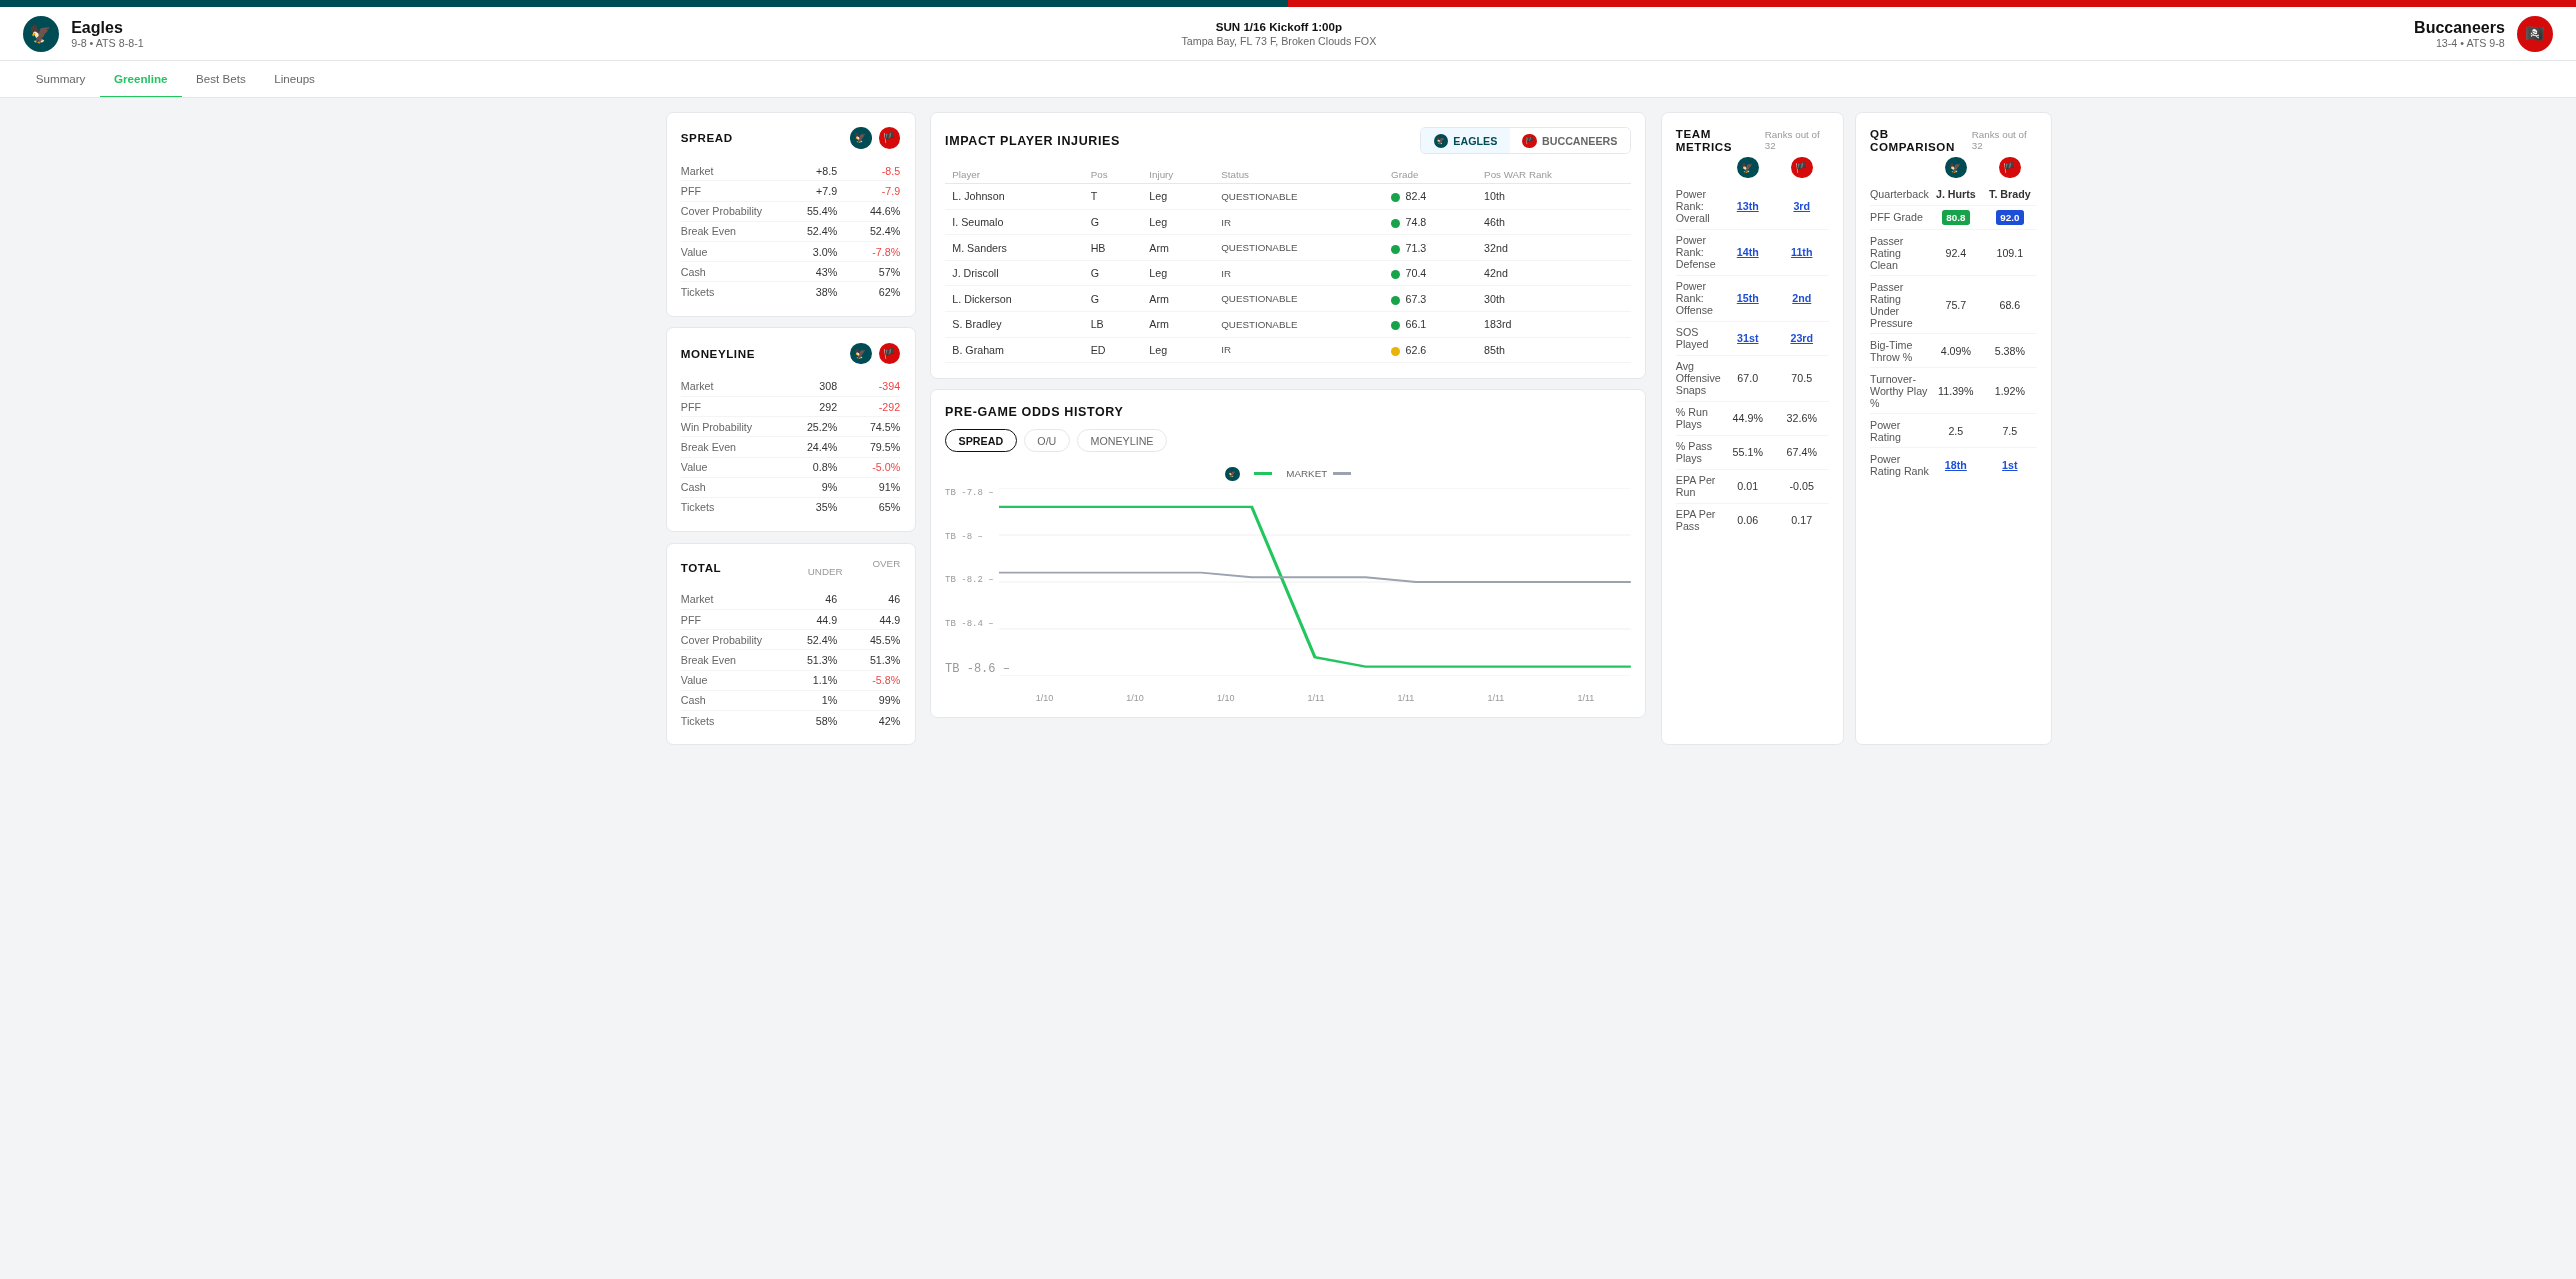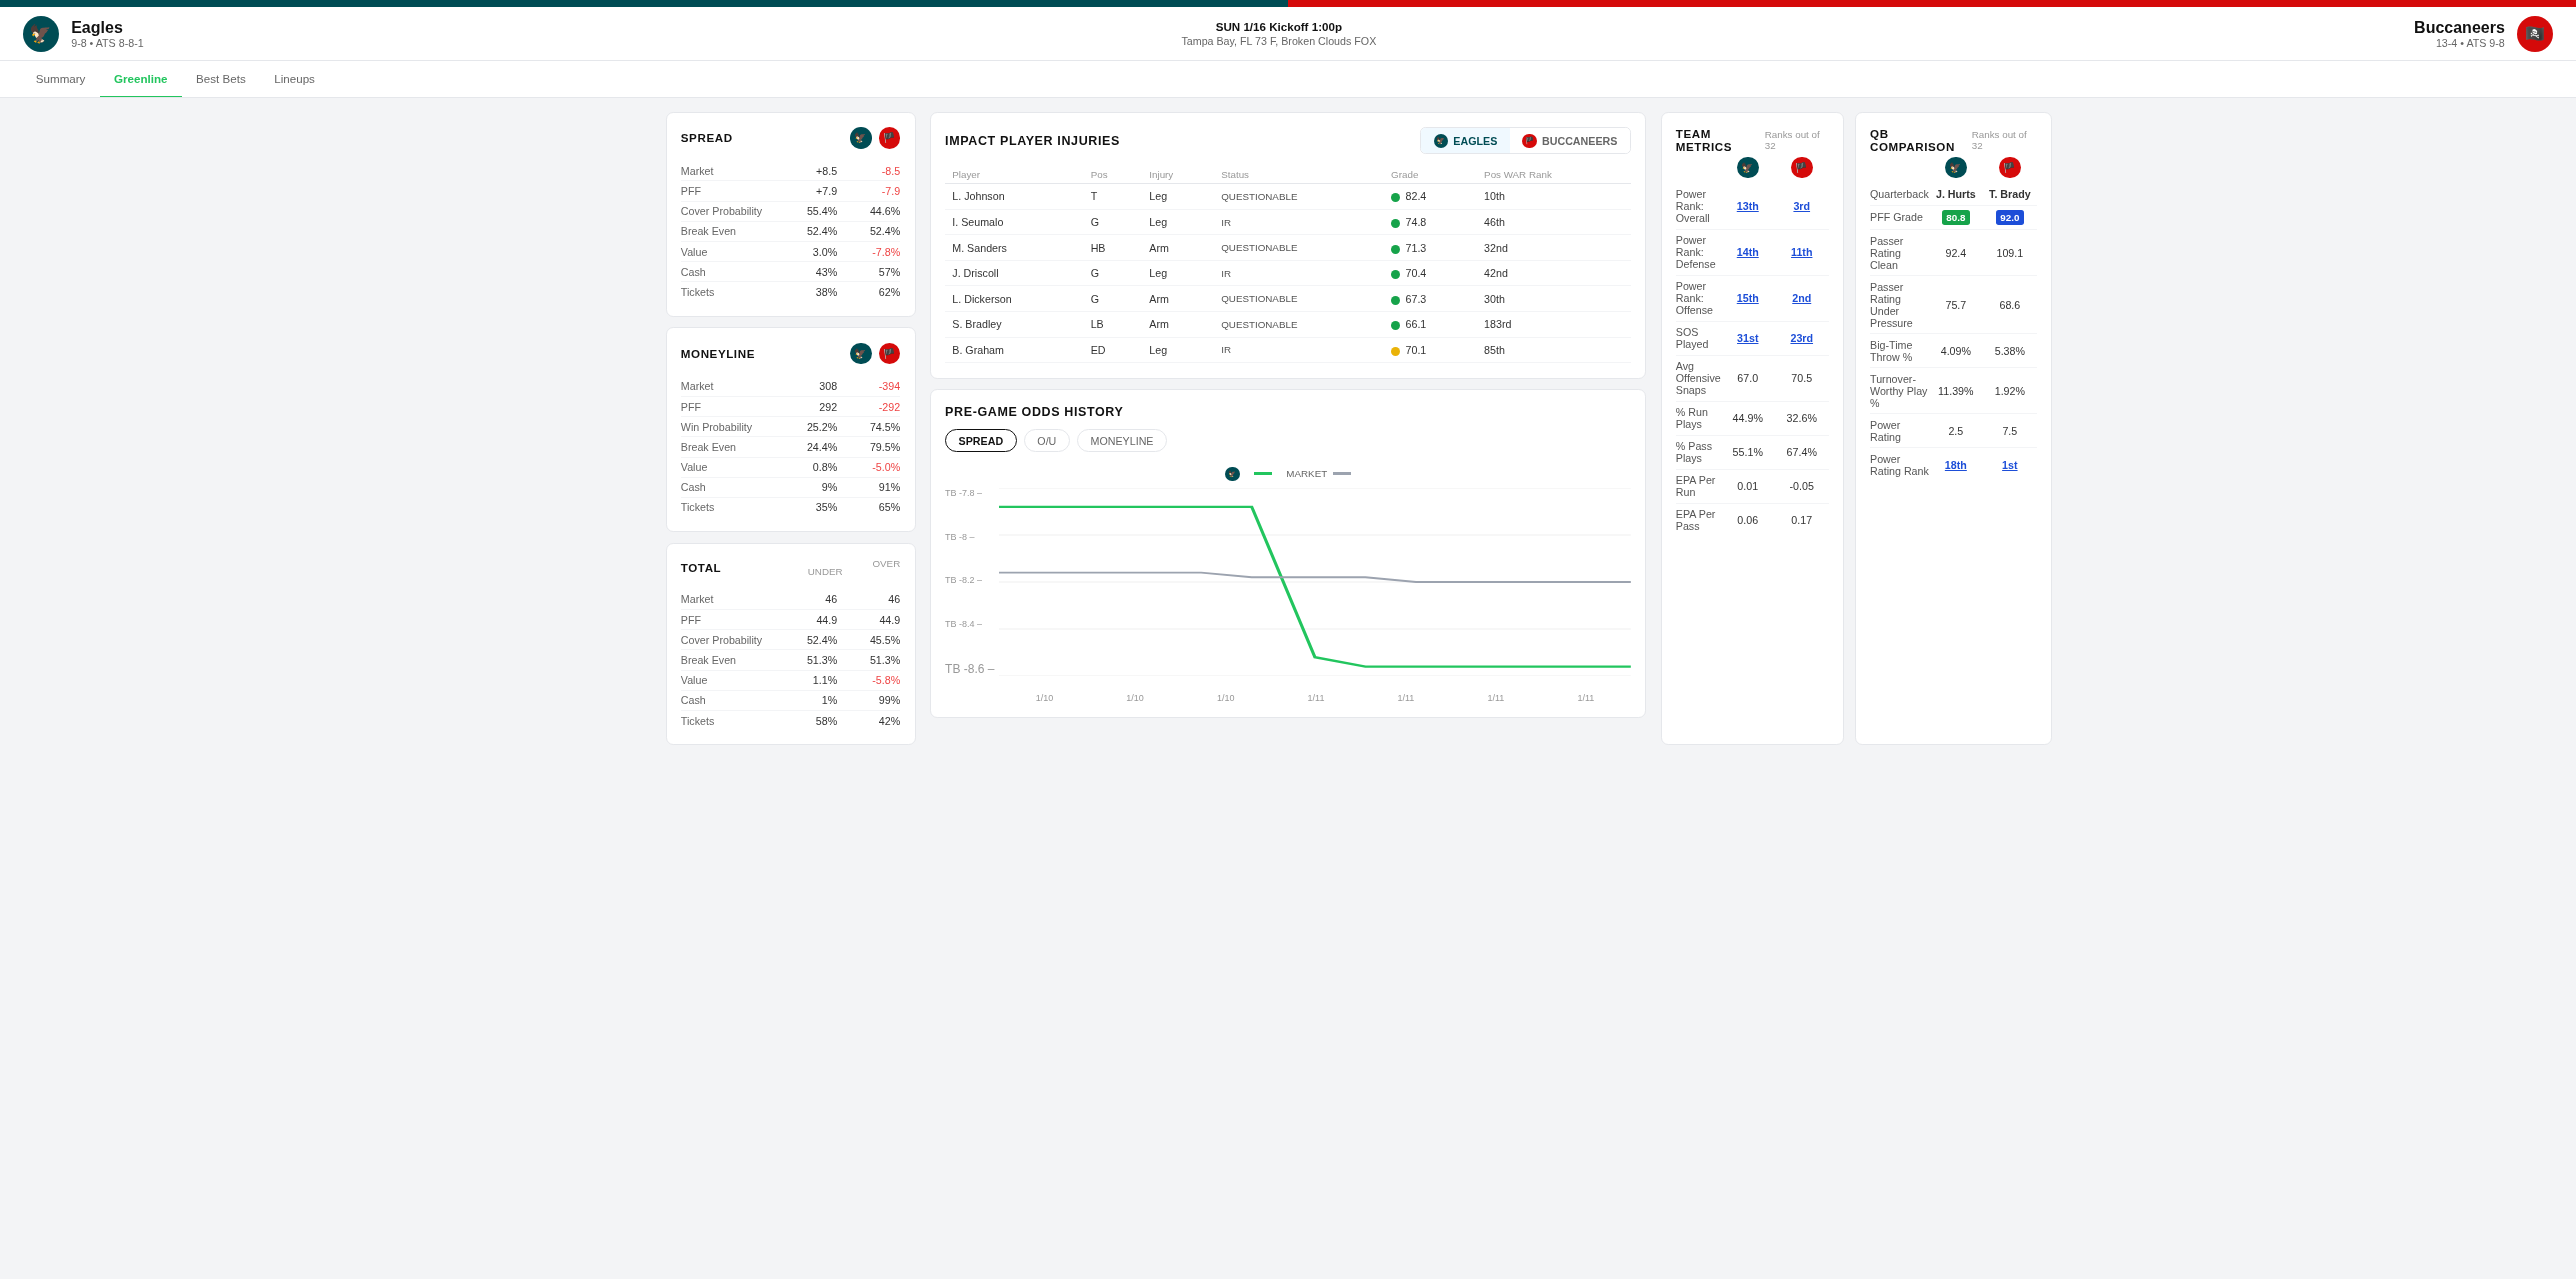--- a/index.html
+++ b/index.html
@@ -386,21 +386,21 @@
     <td>183rd</td>
   </tr>
             <tr>
     <td>B. Graham</td>
     <td>ED</td>
     <td>Leg</td>
     <td style="font-size:9.8px;color:#555;">IR</td>
     <td>
       <div class="grade-cell">
         <div class="grade-dot grade-yellow"></div>
-        <span>70.1</span>
+        <span>62.6</span>
       </div>
     </td>
     <td>85th</td>
   </tr>
           </tbody>
       </table>
     </div>
 
     <div class="card">
       <div style="margin-bottom:10.7px;">
@@ -419,21 +419,21 @@
         <div class="legend-item">
           <div class="legend-dot-green"></div>
         </div>
         <div class="legend-item">
           <span>MARKET</span>
           <div class="legend-dot-gray"></div>
         </div>
       </div>
 
       <div style="position:relative;height:215px;padding-left:54px;padding-bottom:27px;">
-        <div style="position:absolute;left:0;top:0;bottom:27px;display:flex;flex-direction:column;justify-content:space-between;padding-right:7.2px;">
+        <div style="position:absolute;left:0;top:0;bottom:27px;display:flex;flex-direction:column;justify-content:space-between;padding-right:7.2px;font-family:Liberation Mono, monospace;">
           <span style="font-size:9px;color:#999;">TB -7.8 –</span>
           <span style="font-size:9px;color:#999;">TB -8 –</span>
           <span style="font-size:9px;color:#999;">TB -8.2 –</span>
           <span style="font-size:9px;color:#999;">TB -8.4 –</span>
           <span style="font-size:12px;color:#999;">TB -8.6 –</span>
         </div>
         <svg width="100%" height="100%" viewBox="0 0 500 200" preserveAspectRatio="none">
 
           <line x1="0" y1="0" x2="500" y2="0" stroke="#f0f0f0" stroke-width="1"></line>
           <line x1="0" y1="50" x2="500" y2="50" stroke="#f0f0f0" stroke-width="1"></line>

